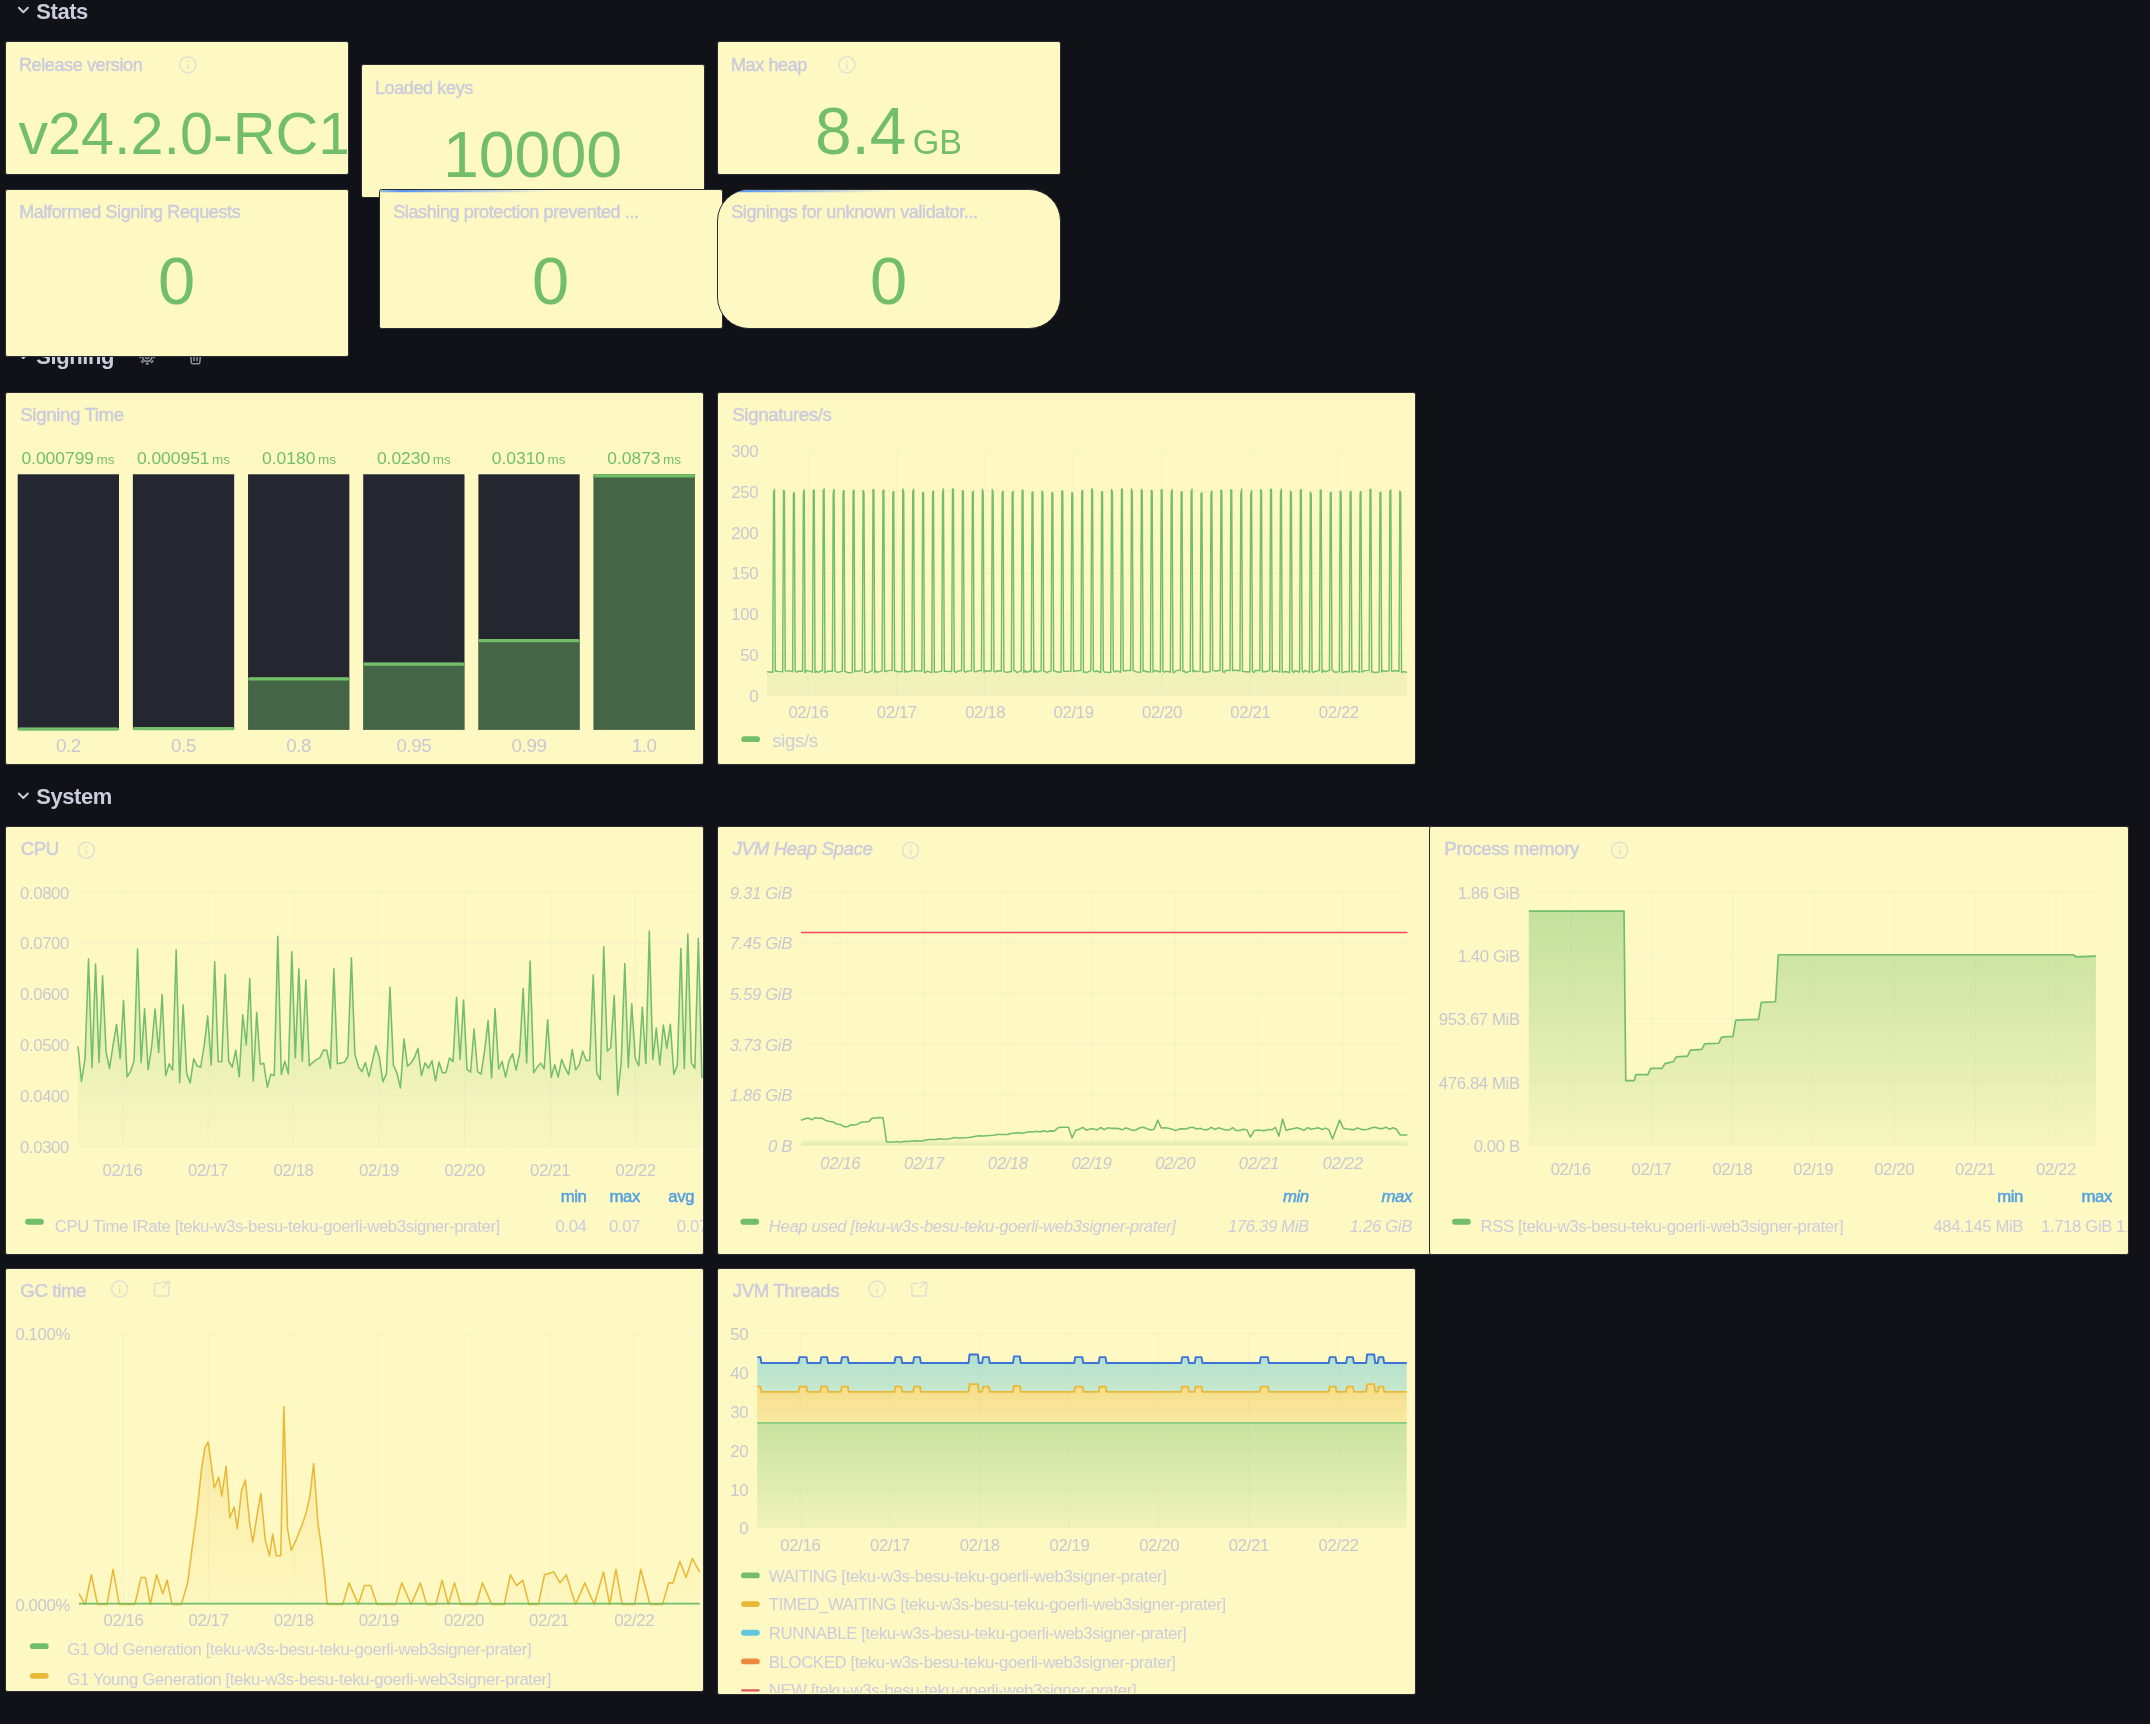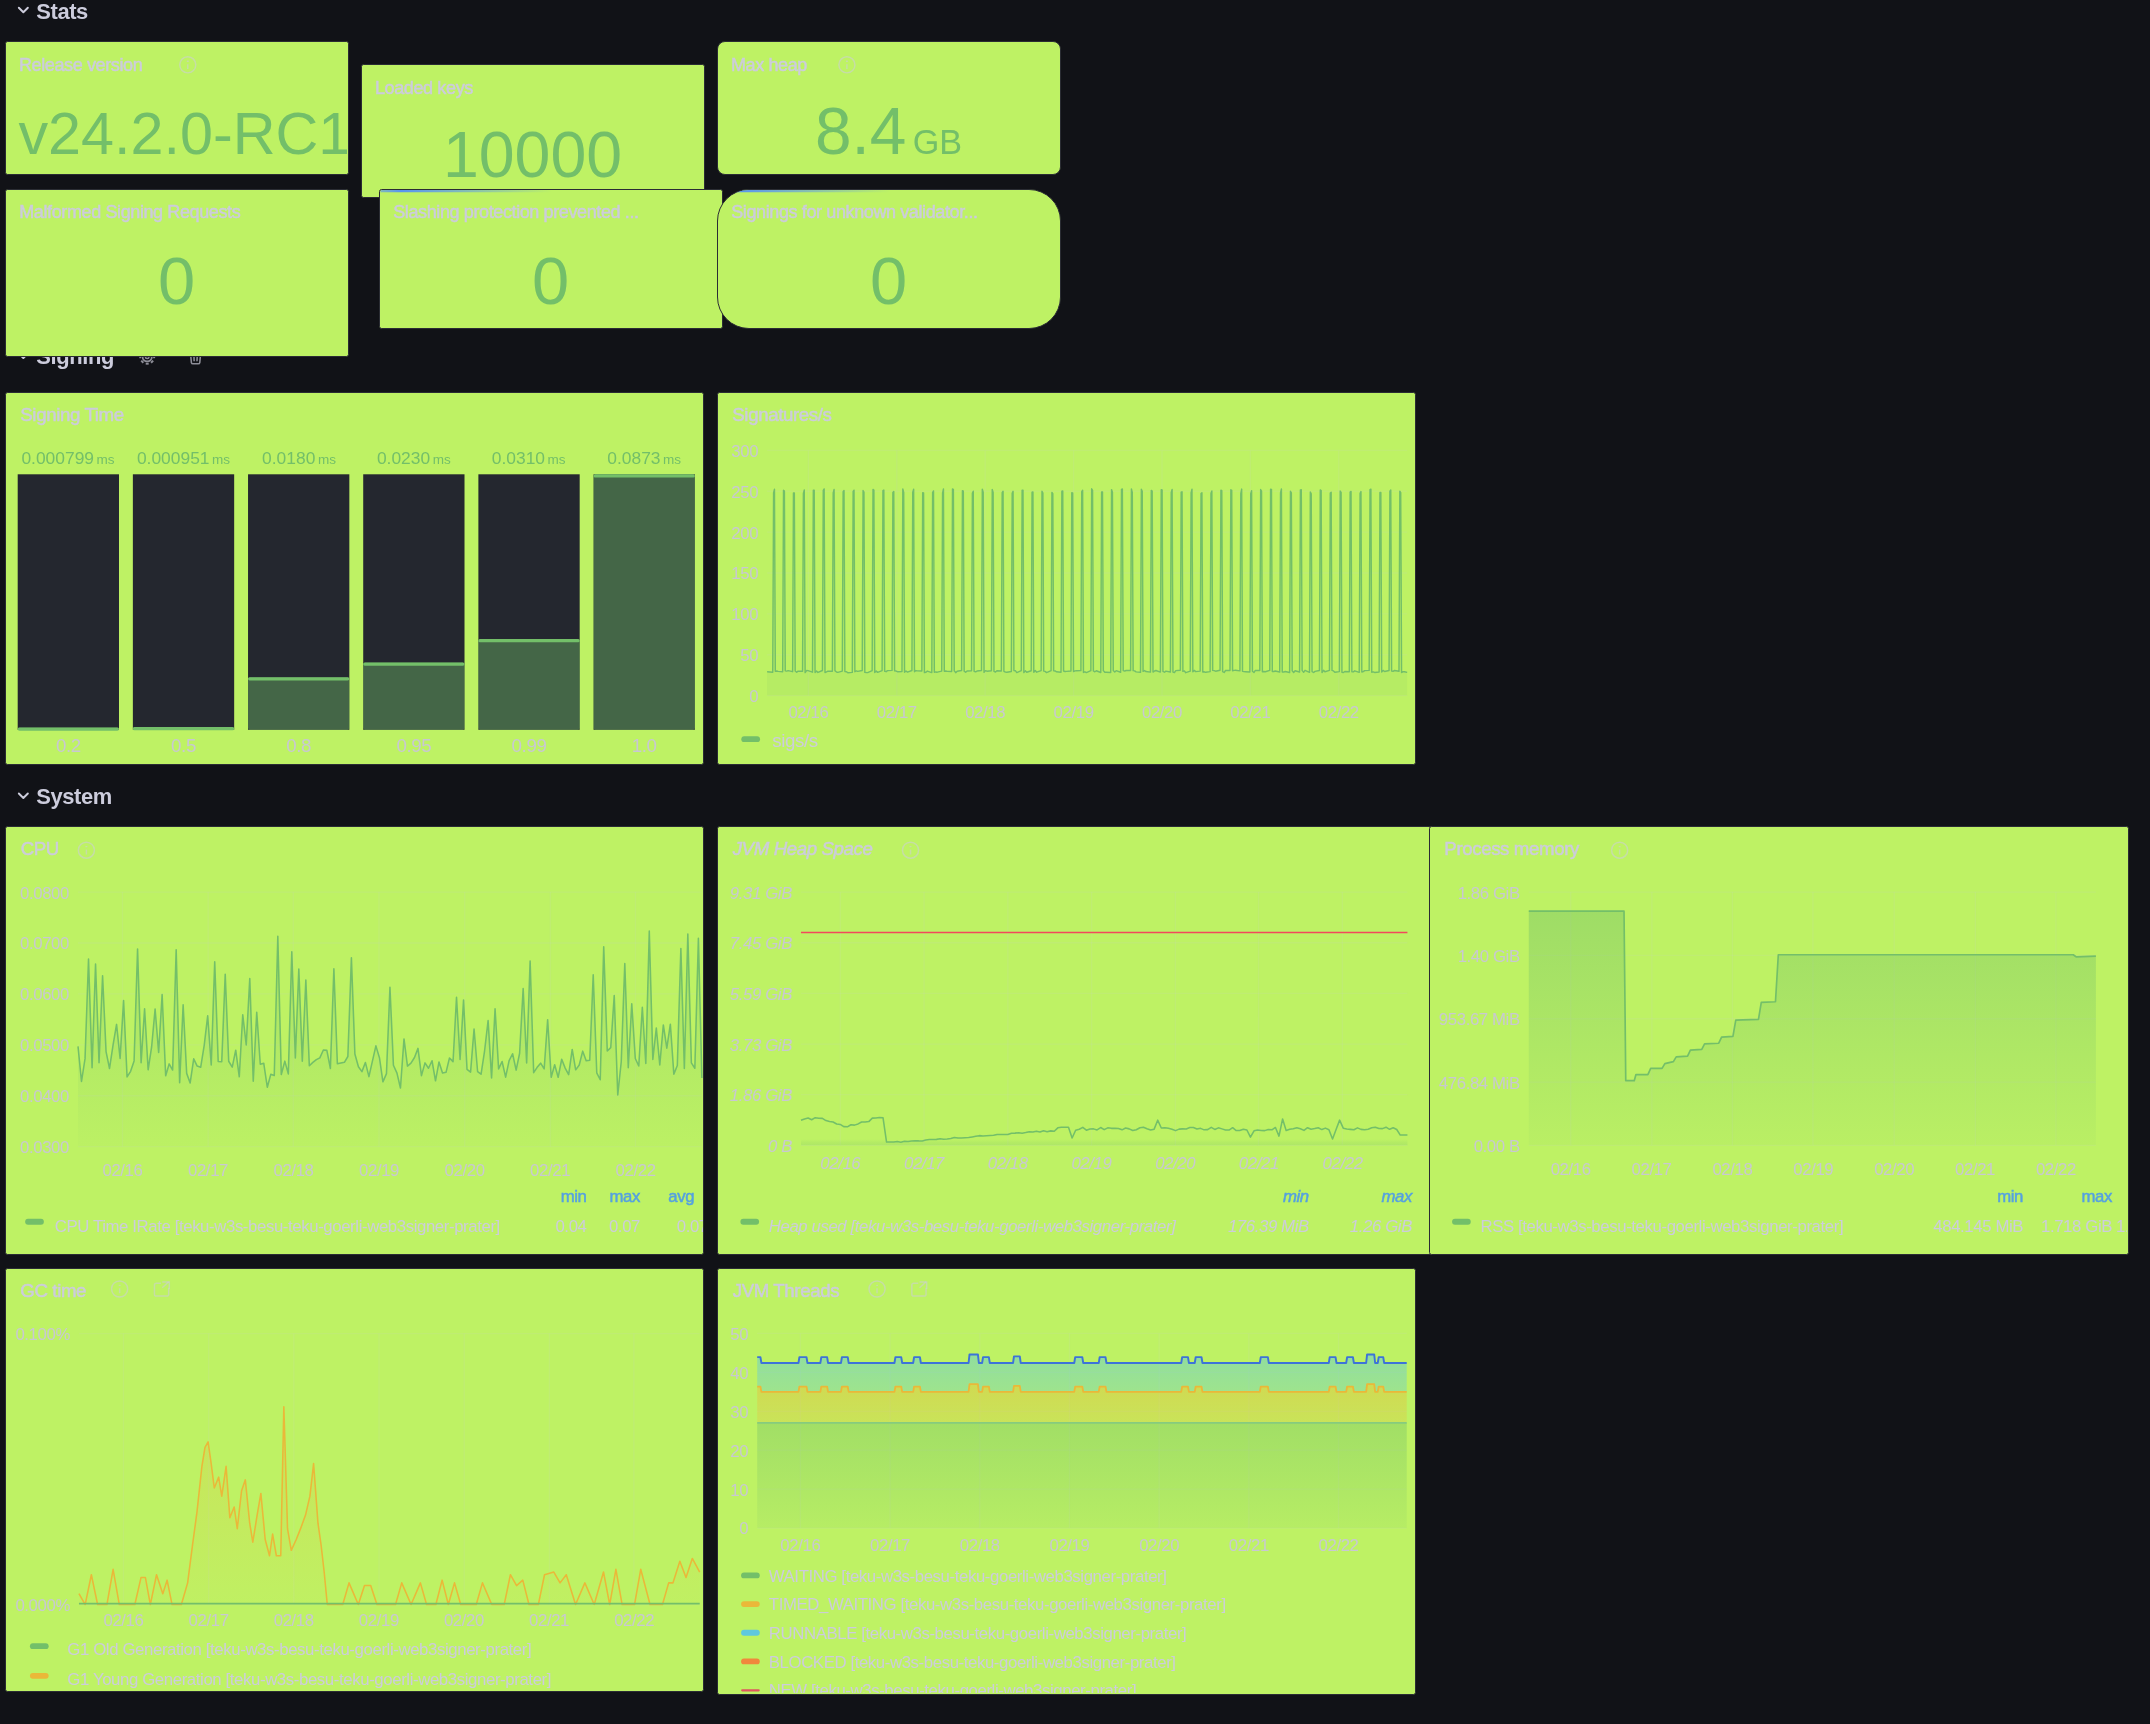--- a/index.html
+++ b/index.html
@@ -1,15 +1,15 @@
 <!DOCTYPE html>
 <html style="font-size:10.3px"><head><meta charset="utf-8"><style>
 html,body{margin:0;padding:0;background:#111217;}
 body{width:2151px;height:1725px;position:relative;font-family:"Liberation Sans",sans-serif;overflow:hidden;}
-.panel{position:absolute;background:#bef264;border:1.3px solid #2a2c33;border-radius:2.6px;box-sizing:border-box;overflow:hidden;}
+.panel{position:absolute;background:#fef9c3;border:1.3px solid #2a2c33;border-radius:2.6px;box-sizing:border-box;overflow:hidden;}
 svg{position:absolute;left:0;top:0;}
 </style></head><body>
 
 <svg style="left:0;top:0" width="2151" height="1725" viewBox="0 0 3334 2674">
 <polyline points="29,12 36,19 43,12" fill="none" stroke="#ccccdc" stroke-width="3" stroke-linecap="round" stroke-linejoin="round"></polyline>
 <text x="56.0" y="29.0" font-size="34" fill="#ccccdc" font-weight="bold" letter-spacing="-0.6">Stats</text>
 <polyline points="29,548 36,555 43,548" fill="none" stroke="#ccccdc" stroke-width="3" stroke-linecap="round" stroke-linejoin="round"></polyline>
 <text x="56.0" y="565.0" font-size="34" fill="#ccccdc" font-weight="bold" letter-spacing="-0.6">Signing</text>
 <g stroke="#8d8d97" fill="none">
       <circle cx="228" cy="553" r="7.2" stroke-width="2.8"></circle>
@@ -43,21 +43,21 @@
       </g>
       <text x="277.5" y="174" font-size="92" fill="#73bf69" text-anchor="middle" font-weight="500">v24.2.0-RC1</text>
     </svg>
   </div>
 <div class="panel" style="left:361px;top:41px;width:344px;height:134px;margin-top:23px;">
     <svg width="341" height="132" viewBox="0 0 529 204">
       <text x="20.0" y="44.0" font-size="28" fill="#ccccdc" letter-spacing="-0.6" stroke="#ccccdc" stroke-width="0.75">Loaded keys</text>
       <text x="264.5" y="174" font-size="100" fill="#73bf69" text-anchor="middle" font-weight="500">10000</text>
     </svg>
   </div>
-<div class="panel" style="left:717px;top:41px;width:344px;height:134px;border-radius:8px;">
+<div class="panel" style="left:717px;top:41px;width:344px;height:134px;">
     <svg width="341" height="132" viewBox="0 0 529 204">
       <text x="20.0" y="44.0" font-size="28" fill="#ccccdc" letter-spacing="-0.6" stroke="#ccccdc" stroke-width="0.75">Max heap</text>
       <g stroke="rgba(204,204,220,0.55)" fill="none" stroke-width="2.3">
         <circle cx="200" cy="35" r="12.5"></circle>
         <line x1="200" y1="34" x2="200" y2="41.5"></line>
         <line x1="200" y1="28.5" x2="200" y2="30.5" stroke-width="3"></line>
       </g>
       <text x="264.5" y="174" font-size="102" fill="#73bf69" text-anchor="middle" font-weight="500">8.4<tspan font-size="53" dx="10">GB</tspan></text>
     </svg>
   </div>

